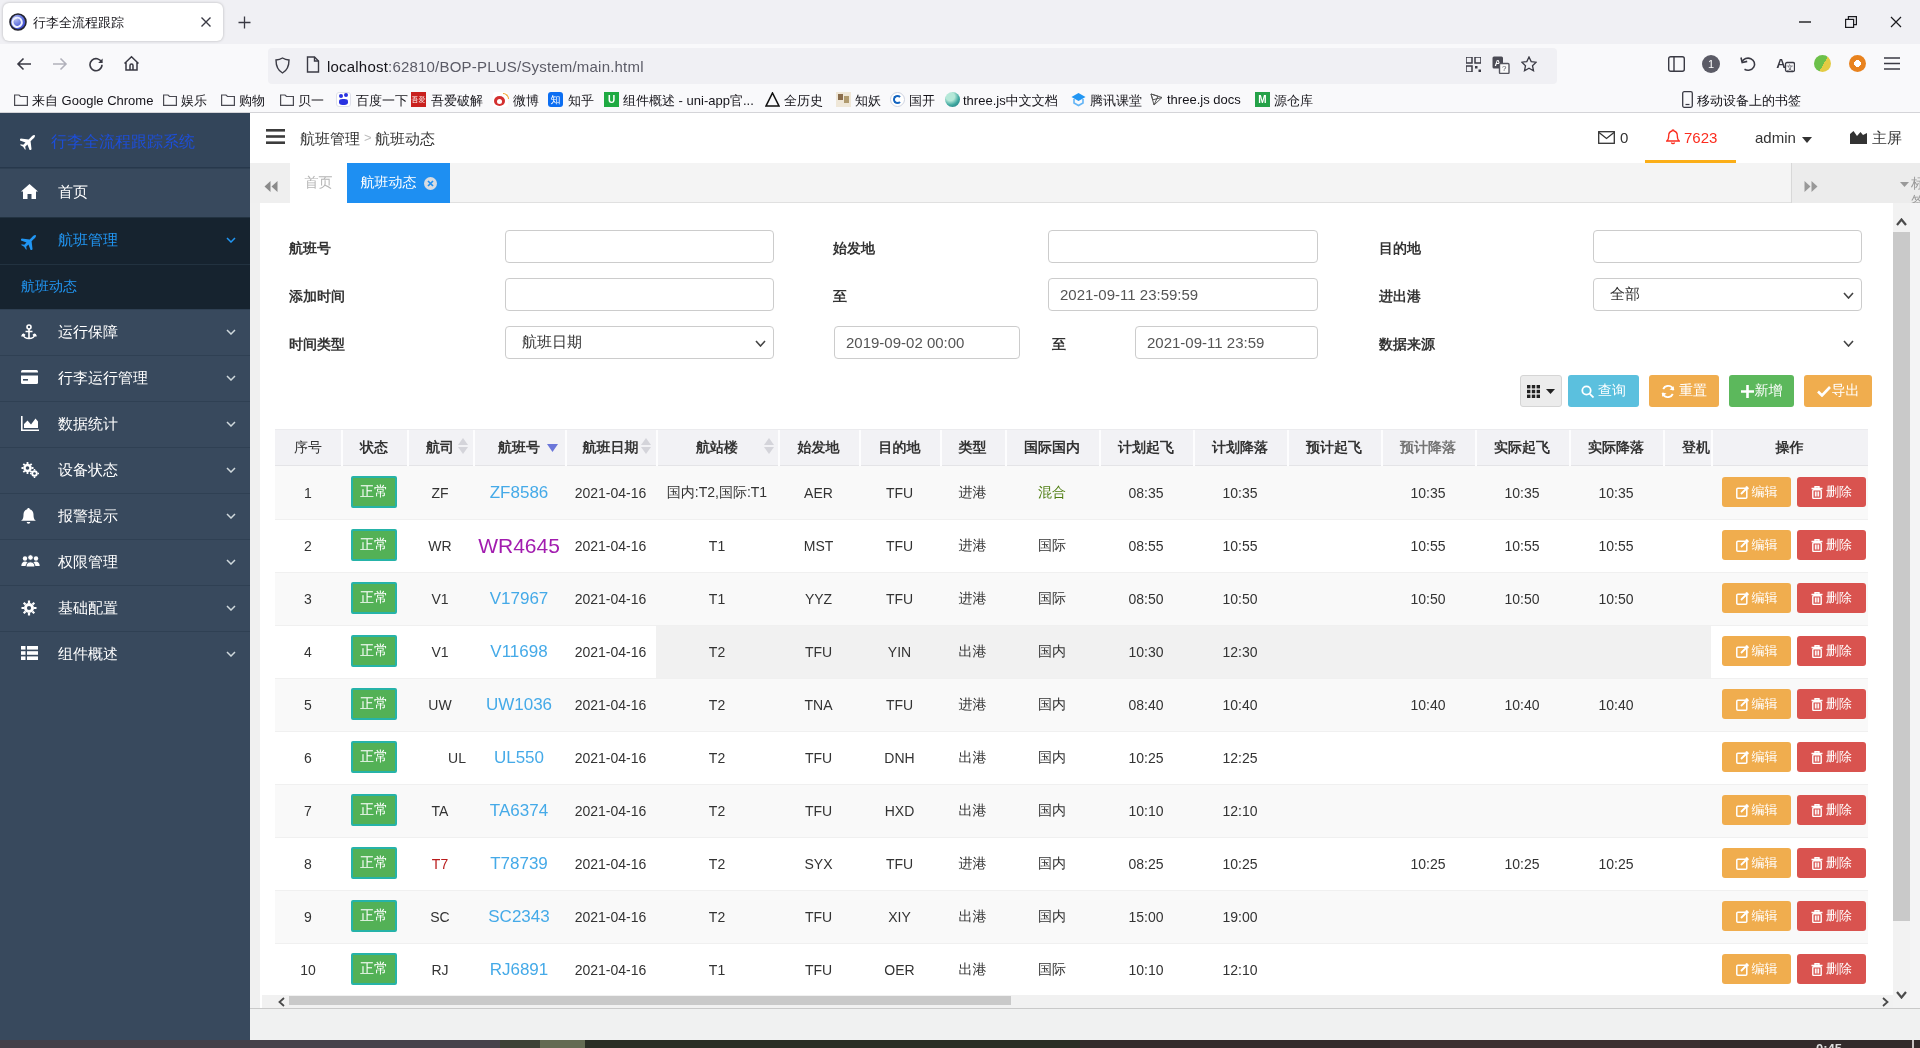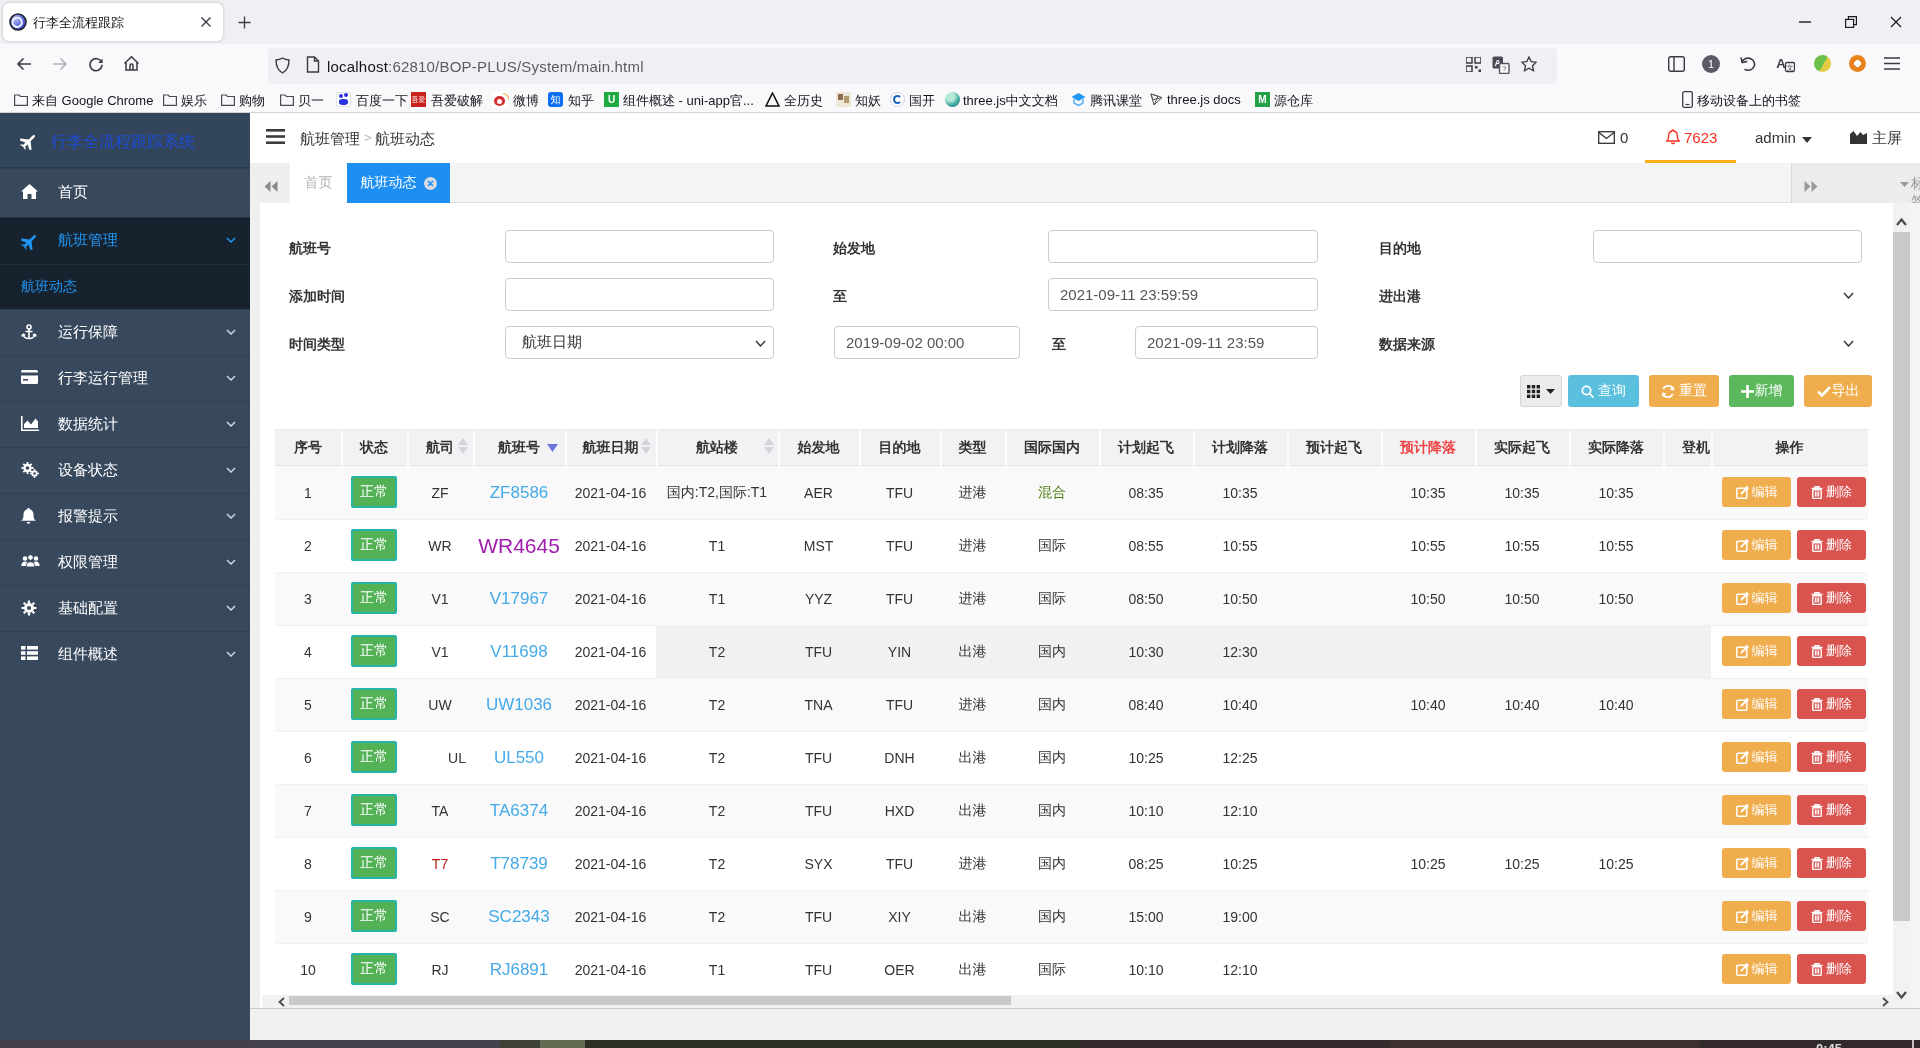--- a/index.html
+++ b/index.html
@@ -346,20 +346,21 @@
 <div class="abs flex" style="left:505px;top:230px;width:269px;height:33px;border:1px solid #ccc;border-radius:4px;background:#fff;padding-left:11px;font-size:15px;color:#555"></div>
 <div class="abs" style="left:833px;top:240px;font-size:14px;font-weight:bold;color:#333">始发地</div>
 <div class="abs flex" style="left:1048px;top:230px;width:270px;height:33px;border:1px solid #ccc;border-radius:4px;background:#fff;padding-left:11px;font-size:15px;color:#555"></div>
 <div class="abs" style="left:1379px;top:240px;font-size:14px;font-weight:bold;color:#333">目的地</div>
 <div class="abs flex" style="left:1593px;top:230px;width:269px;height:33px;border:1px solid #ccc;border-radius:4px;background:#fff;padding-left:11px;font-size:15px;color:#555"></div>
 <div class="abs" style="left:289px;top:288px;font-size:14px;font-weight:bold;color:#333">添加时间</div>
 <div class="abs flex" style="left:505px;top:278px;width:269px;height:33px;border:1px solid #ccc;border-radius:4px;background:#fff;padding-left:11px;font-size:15px;color:#555"></div>
 <div class="abs" style="left:833px;top:288px;font-size:14px;font-weight:bold;color:#333">至</div>
 <div class="abs flex" style="left:1048px;top:278px;width:270px;height:33px;border:1px solid #ccc;border-radius:4px;background:#fff;padding-left:11px;font-size:15px;color:#555">2021-09-11 23:59:59</div>
 <div class="abs" style="left:1379px;top:288px;font-size:14px;font-weight:bold;color:#333">进出港</div>
+<div class="abs flex" style="left:1593px;top:278px;width:269px;height:33px;border:1px solid #ccc;border-radius:4px;background:#fff;padding-left:16px;font-size:15px;color:#333">全部</div>
 <svg class="abs" style="left:1843px;top:292px" width="11" height="7" viewBox="0 0 11 7">
       <path d="M1 1 L5.5 6 L10 1" fill="none" stroke="#444" stroke-width="1.6"></path>
     </svg>
 <div class="abs" style="left:289px;top:336px;font-size:14px;font-weight:bold;color:#333">时间类型</div>
 <div class="abs flex" style="left:505px;top:326px;width:269px;height:33px;border:1px solid #ccc;border-radius:4px;background:#fff;padding-left:16px;font-size:15px;color:#333">航班日期</div>
 <svg class="abs" style="left:755px;top:340px" width="11" height="7" viewBox="0 0 11 7">
       <path d="M1 1 L5.5 6 L10 1" fill="none" stroke="#444" stroke-width="1.6"></path>
     </svg>
 <div class="abs flex" style="left:834px;top:326px;width:186px;height:33px;border:1px solid #ccc;border-radius:4px;background:#fff;padding-left:11px;font-size:15px;color:#555">2019-09-02 00:00</div>
 <div class="abs" style="left:1052px;top:336px;font-size:14px;font-weight:bold;color:#333">至</div>
@@ -395,21 +396,21 @@
         <path d="M12.9 1.2 L12.6 5.4 L8.5 4.4 Z" fill="#fff"></path>
         <path d="M1.1 11.8 L1.4 7.6 L5.5 8.6 Z" fill="#fff"></path>
       </svg>重置</div>
 <div class="abs flex" style="left:1729px;top:375px;width:65px;height:32px;background:#5cb85c;border-radius:3px;justify-content:center;font-size:14px;color:#fff"><svg style="margin-right:1px" width="13" height="13" viewBox="0 0 13 13">
         <path d="M6.5 0 V13 M0 6.5 H13" stroke="#fff" stroke-width="2.6"></path>
       </svg>新增</div>
 <div class="abs flex" style="left:1804px;top:375px;width:68px;height:32px;background:#f0ad4e;border-radius:3px;justify-content:center;font-size:14px;color:#fff"><svg style="margin-right:1px" width="14" height="11" viewBox="0 0 14 11">
         <path d="M1 5.5 L5 9.5 L13 1" fill="none" stroke="#fff" stroke-width="2.6"></path>
       </svg>导出</div>
 <div class="abs" style="left:275px;top:429px;width:1593px;height:37px;background:#f2f2f5;border-top:1px solid #ebebee;border-bottom:1px solid #e4e4e7"></div>
-<div class="abs flex" style="left:275px;top:429px;width:66px;height:37px;justify-content:center;font-size:14px;font-weight:bold;color:#333;">序号</div>
+<div class="abs flex" style="left:275px;top:429px;width:66px;height:37px;justify-content:center;font-size:14px;font-weight:normal;color:#333;">序号</div>
 <div class="abs" style="left:341px;top:430px;width:2px;height:36px;background:#fdfdfe"></div>
 <div class="abs flex" style="left:341px;top:429px;width:66px;height:37px;justify-content:center;font-size:14px;font-weight:bold;color:#333;">状态</div>
 <div class="abs" style="left:407px;top:430px;width:2px;height:36px;background:#fdfdfe"></div>
 <div class="abs flex" style="left:407px;top:429px;width:66px;height:37px;justify-content:center;font-size:14px;font-weight:bold;color:#333;">航司</div>
 <div class="abs" style="left:473px;top:430px;width:2px;height:36px;background:#fdfdfe"></div>
 <div class="abs flex" style="left:473px;top:429px;width:92px;height:37px;justify-content:center;font-size:14px;font-weight:bold;color:#333;">航班号</div>
 <div class="abs" style="left:565px;top:430px;width:2px;height:36px;background:#fdfdfe"></div>
 <div class="abs flex" style="left:565px;top:429px;width:91px;height:37px;justify-content:center;font-size:14px;font-weight:bold;color:#333;">航班日期</div>
 <div class="abs" style="left:656px;top:430px;width:2px;height:36px;background:#fdfdfe"></div>
 <div class="abs flex" style="left:656px;top:429px;width:122px;height:37px;justify-content:center;font-size:14px;font-weight:bold;color:#333;">航站楼</div>
@@ -421,21 +422,21 @@
 <div class="abs flex" style="left:940px;top:429px;width:65px;height:37px;justify-content:center;font-size:14px;font-weight:bold;color:#333;">类型</div>
 <div class="abs" style="left:1005px;top:430px;width:2px;height:36px;background:#fdfdfe"></div>
 <div class="abs flex" style="left:1005px;top:429px;width:94px;height:37px;justify-content:center;font-size:14px;font-weight:bold;color:#333;">国际国内</div>
 <div class="abs" style="left:1099px;top:430px;width:2px;height:36px;background:#fdfdfe"></div>
 <div class="abs flex" style="left:1099px;top:429px;width:94px;height:37px;justify-content:center;font-size:14px;font-weight:bold;color:#333;">计划起飞</div>
 <div class="abs" style="left:1193px;top:430px;width:2px;height:36px;background:#fdfdfe"></div>
 <div class="abs flex" style="left:1193px;top:429px;width:94px;height:37px;justify-content:center;font-size:14px;font-weight:bold;color:#333;">计划降落</div>
 <div class="abs" style="left:1287px;top:430px;width:2px;height:36px;background:#fdfdfe"></div>
 <div class="abs flex" style="left:1287px;top:429px;width:94px;height:37px;justify-content:center;font-size:14px;font-weight:bold;color:#333;">预计起飞</div>
 <div class="abs" style="left:1381px;top:430px;width:2px;height:36px;background:#fdfdfe"></div>
-<div class="abs flex" style="left:1381px;top:429px;width:94px;height:37px;justify-content:center;font-size:14px;font-weight:bold;color:#ef4444;">预计降落</div>
+<div class="abs flex" style="left:1381px;top:429px;width:94px;height:37px;justify-content:center;font-size:14px;font-weight:bold;color:#737373;">预计降落</div>
 <div class="abs" style="left:1475px;top:430px;width:2px;height:36px;background:#fdfdfe"></div>
 <div class="abs flex" style="left:1475px;top:429px;width:94px;height:37px;justify-content:center;font-size:14px;font-weight:bold;color:#333;">实际起飞</div>
 <div class="abs" style="left:1569px;top:430px;width:2px;height:36px;background:#fdfdfe"></div>
 <div class="abs flex" style="left:1569px;top:429px;width:94px;height:37px;justify-content:center;font-size:14px;font-weight:bold;color:#333;">实际降落</div>
 <div class="abs" style="left:1663px;top:430px;width:2px;height:36px;background:#fdfdfe"></div>
 <div class="abs flex" style="left:1663px;top:429px;width:48px;height:37px;justify-content:center;font-size:14px;font-weight:bold;color:#333;padding-left:18px;">登机</div>
 <div class="abs" style="left:1711px;top:430px;width:2px;height:36px;background:#fdfdfe"></div>
 <div class="abs flex" style="left:1711px;top:429px;width:157px;height:37px;justify-content:center;font-size:14px;font-weight:bold;color:#333;">操作</div>
 <svg class="abs" style="left:458px;top:438px" width="10" height="7" viewBox="0 0 10 7">
       <path d="M0 7 H10 L5 0 Z" fill="#d4d4da"></path>

